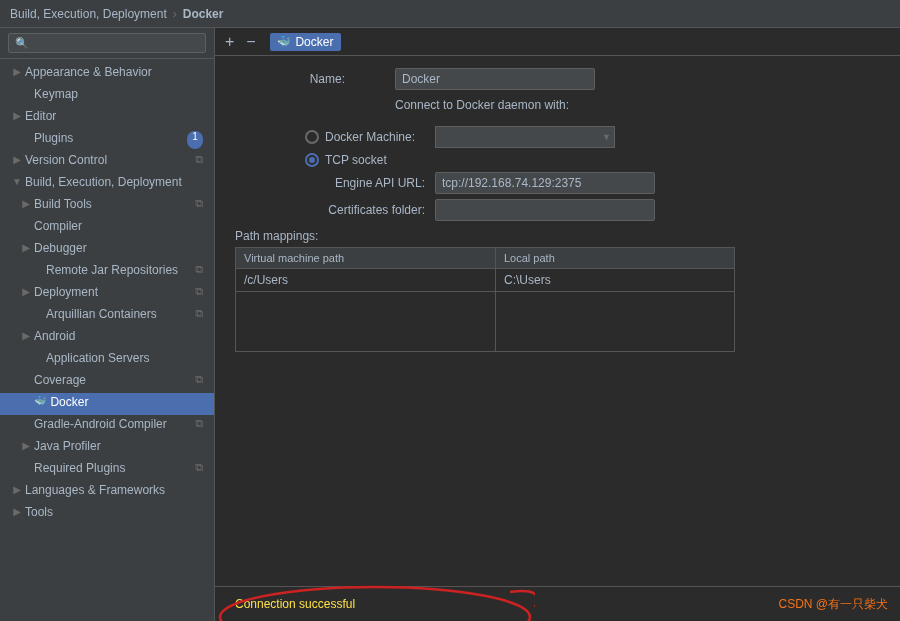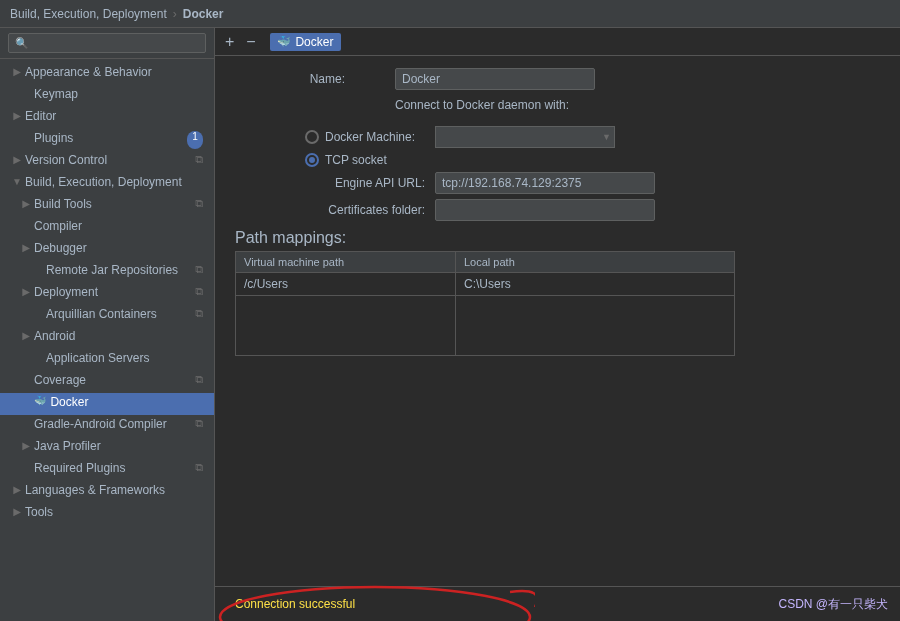--- a/index.html
+++ b/index.html
@@ -266,21 +266,21 @@
       text-align: right;
       padding-right: 10px;
     }
 
     
     .path-mappings {
       margin-top: 8px;
     }
     .path-label {
       color: #a9b7c6;
-      font-size: 16px;
+      font-size: 12px;
       margin-bottom: 4px;
     }
     .mappings-table {
       width: 100%;
       border-collapse: collapse;
       border: 1px solid #555;
       max-width: 500px;
     }
     .mappings-table th {
       background: #3c3f41;
@@ -312,21 +312,21 @@
     .status-text {
       color: #fde047;
       font-size: 12px;
     }
 
     
     .watermark {
       position: absolute;
       bottom: 8px;
       right: 12px;
-      color: #c4b5fd;
+      color: #f97316;
       font-size: 12px;
     }
   </style>
 </head>
 <body>
 
 <div class="top-bar">
   <div class="breadcrumb">
     <span>Build, Execution, Deployment</span>
     <span class="breadcrumb-sep">›</span>
@@ -515,21 +515,21 @@
           <span class="sub-label" style="width:130px;text-align:right;padding-right:10px;">Certificates folder:</span>
           <input class="form-input" type="text" style="width: 220px;">
         </div>
       </div>
 
       <div class="path-mappings">
         <div class="path-label">Path mappings:</div>
         <table class="mappings-table">
           <thead>
             <tr>
-              <th style="width:220px;">Virtual machine path</th>
+              <th style="width:260px;">Virtual machine path</th>
               <th>Local path</th>
             </tr>
           </thead>
           <tbody>
             <tr>
               <td>/c/Users</td>
               <td>C:\Users</td>
             </tr>
             <tr class="empty-row">
               <td></td>

